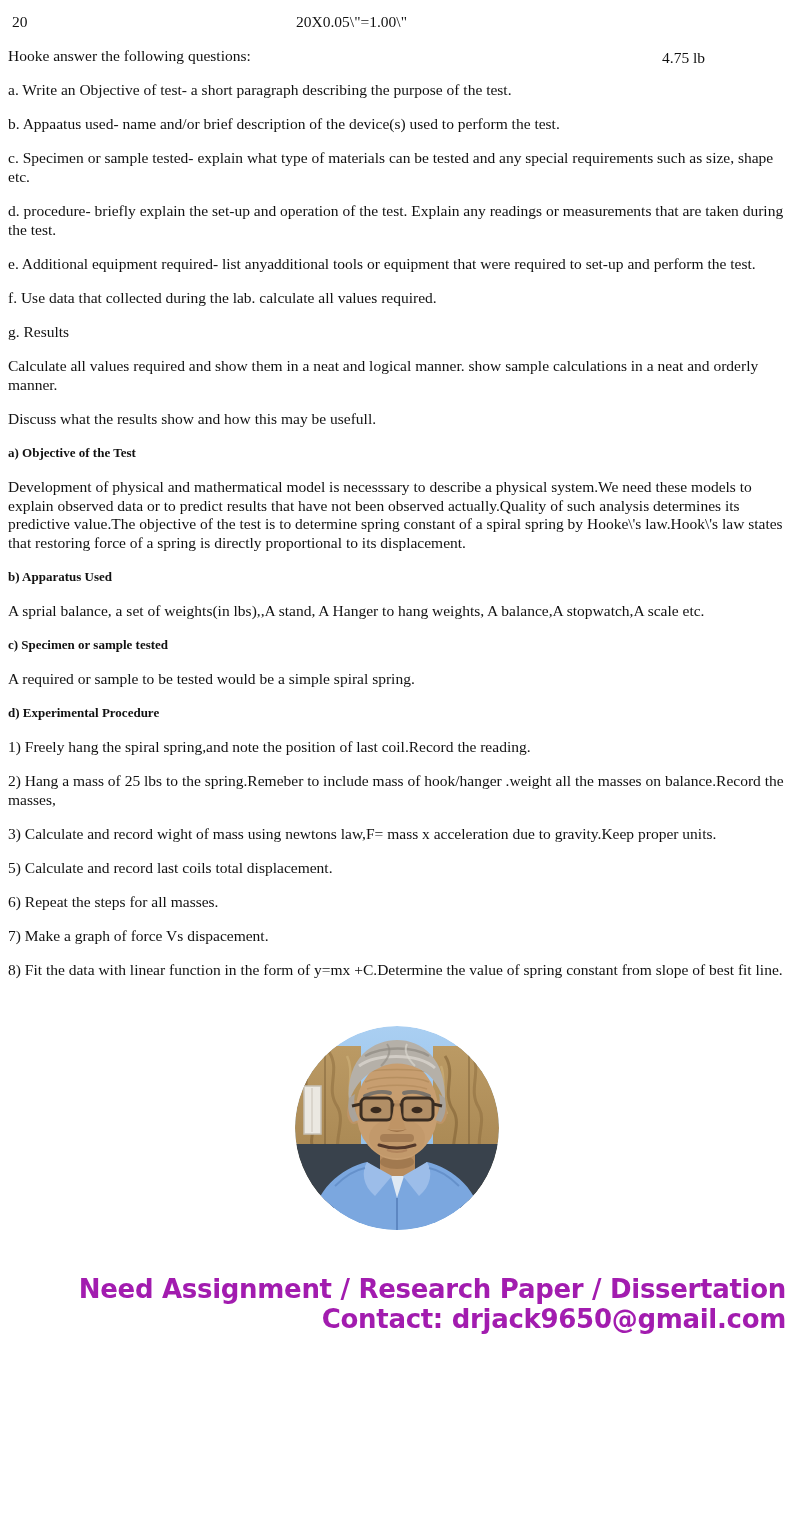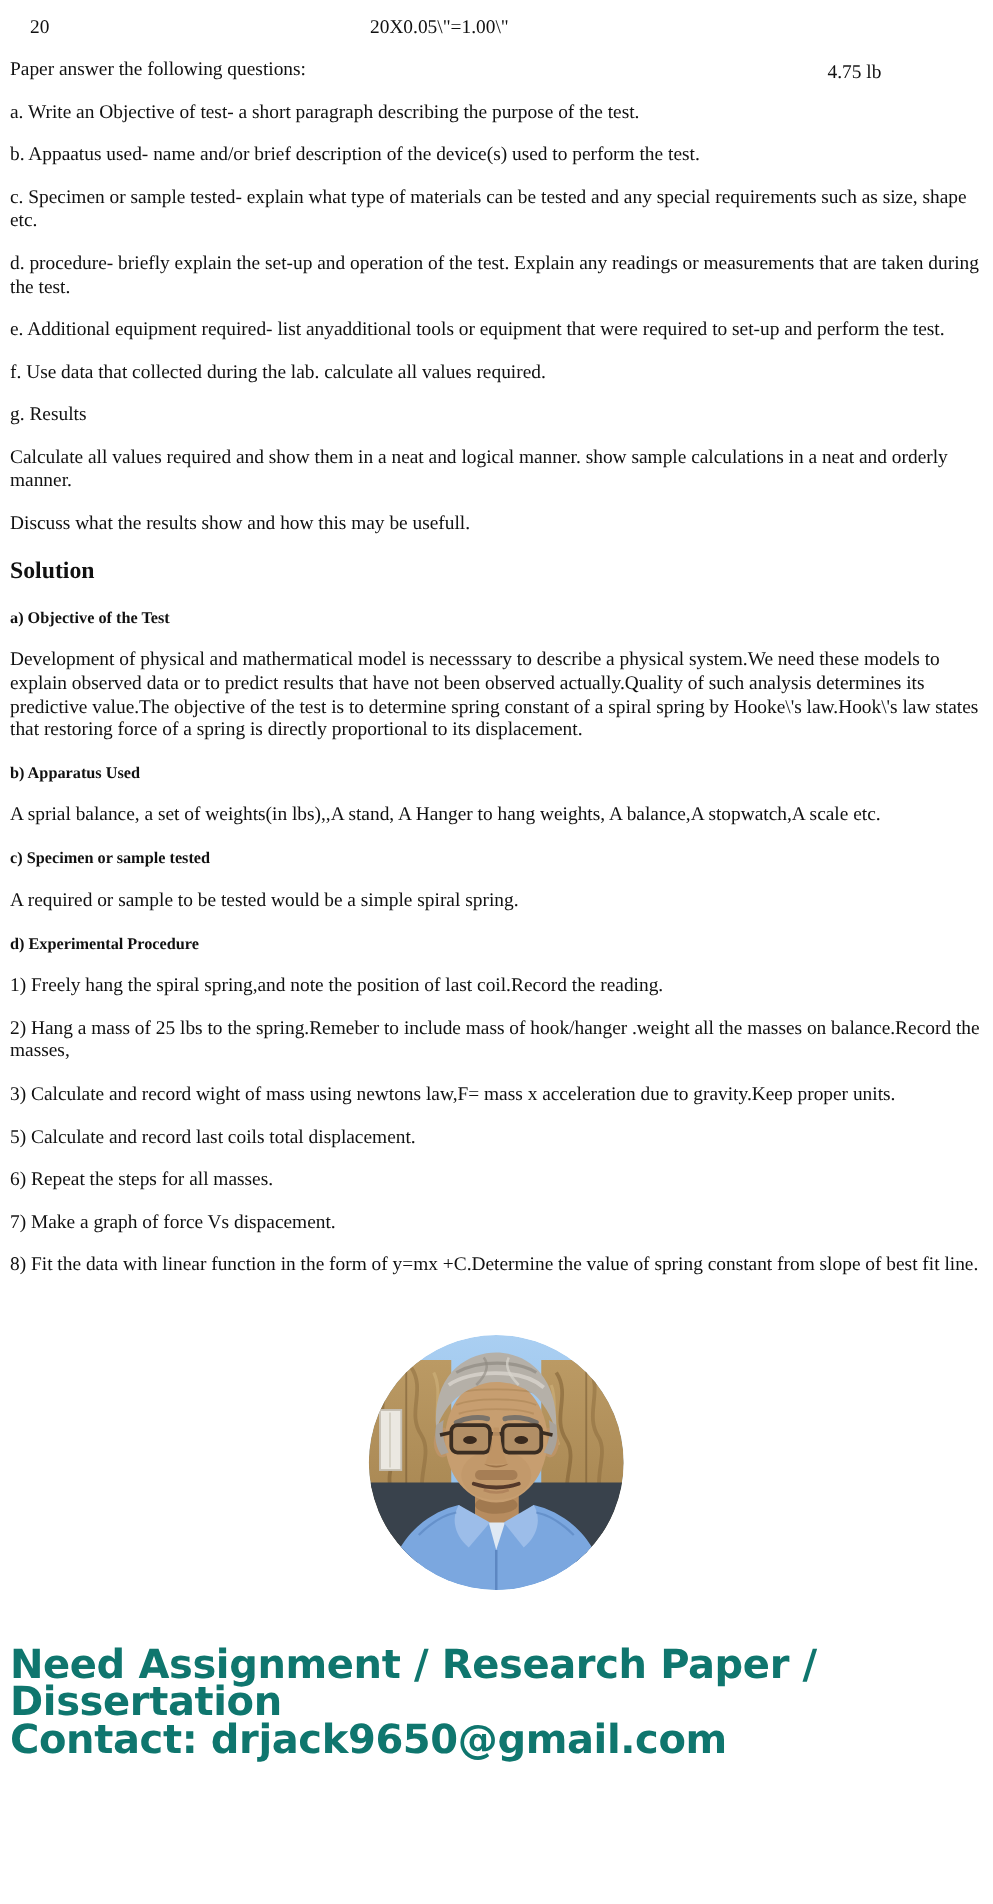--- a/index.html
+++ b/index.html
@@ -20,21 +20,21 @@
     padding: 13px 8px 0 8px;
   }
   p {
     margin: 0 0 15.5px 0;
   }
   .doc-header {
     position: relative;
     height: 18.6px;
     margin-bottom: 15.5px;
   }
-  .h-left  { position: absolute; left: 16px; }
+  .h-left  { position: absolute; left: 4px; }
   .h-center{ position: absolute; left: 288px; }
   .h-right { position: absolute; left: 654px; margin-top: 36px; }
   h2.solution-title {
     font-size: 19px;
     line-height: 22px;
     font-weight: bold;
     margin: 18px 0 17px 0;
   }
   h3.section-heading {
     font-size: 13px;
@@ -45,53 +45,52 @@
   .portrait-wrap {
     width: 204px;
     height: 204px;
     margin: 46px auto 0 auto;
     border-radius: 50%;
     overflow: hidden;
   }
   .portrait-wrap svg { display: block; }
   .footer {
     margin-top: 44px;
-    text-align: left;
+    text-align: right;
     font-family: "DejaVu Sans", sans-serif;
     font-weight: bold;
-    font-size: 32px;
+    font-size: 26px;
     line-height: 30px;
-    color: #0f766e;
+    color: #a21caf;
     letter-spacing: -0.3px;
   }
 </style>
 </head>
 <body>
 
 <div class="page">
 
   <div class="doc-header">
     <span class="h-left">20</span>
     <span class="h-center">20X0.05\"=1.00\"</span>
     <span class="h-right">4.75 lb</span>
   </div>
 
-  <p>Paper answer the following questions:</p>
+  <p>Hooke answer the following questions:</p>
 
   <p>a. Write an Objective of test- a short paragraph describing the purpose of the test.</p>
   <p>b. Appaatus used- name and/or brief description of the device(s) used to perform the test.</p>
   <p>c. Specimen or sample tested- explain what type of materials can be tested and any special requirements such as size, shape etc.</p>
   <p>d. procedure- briefly explain the set-up and operation of the test. Explain any readings or measurements that are taken during the test.</p>
   <p>e. Additional equipment required- list anyadditional tools or equipment that were required to set-up and perform the test.</p>
   <p>f. Use data that collected during the lab. calculate all values required.</p>
   <p>g. Results</p>
   <p>Calculate all values required and show them in a neat and logical manner. show sample calculations in a neat and orderly manner.</p>
   <p>Discuss what the results show and how this may be usefull.</p>
 
-  <h2 class="solution-title">Solution</h2>
 
   <h3 class="section-heading">a) Objective of the Test</h3>
   <p>Development of physical and mathermatical model is necesssary to describe a physical system.We need these models to explain observed data or to predict results that have not been observed actually.Quality of such analysis determines its predictive value.The objective of the test is to determine spring constant of a spiral spring by Hooke\'s law.Hook\'s law states that restoring force of a spring is directly proportional to its displacement.</p>
 
   <h3 class="section-heading">b) Apparatus Used</h3>
   <p>A sprial balance, a set of weights(in lbs),,A stand, A Hanger to hang weights, A balance,A stopwatch,A scale etc.</p>
 
   <h3 class="section-heading">c) Specimen or sample tested</h3>
   <p>A required or sample to be tested would be a simple spiral spring.</p>
 

